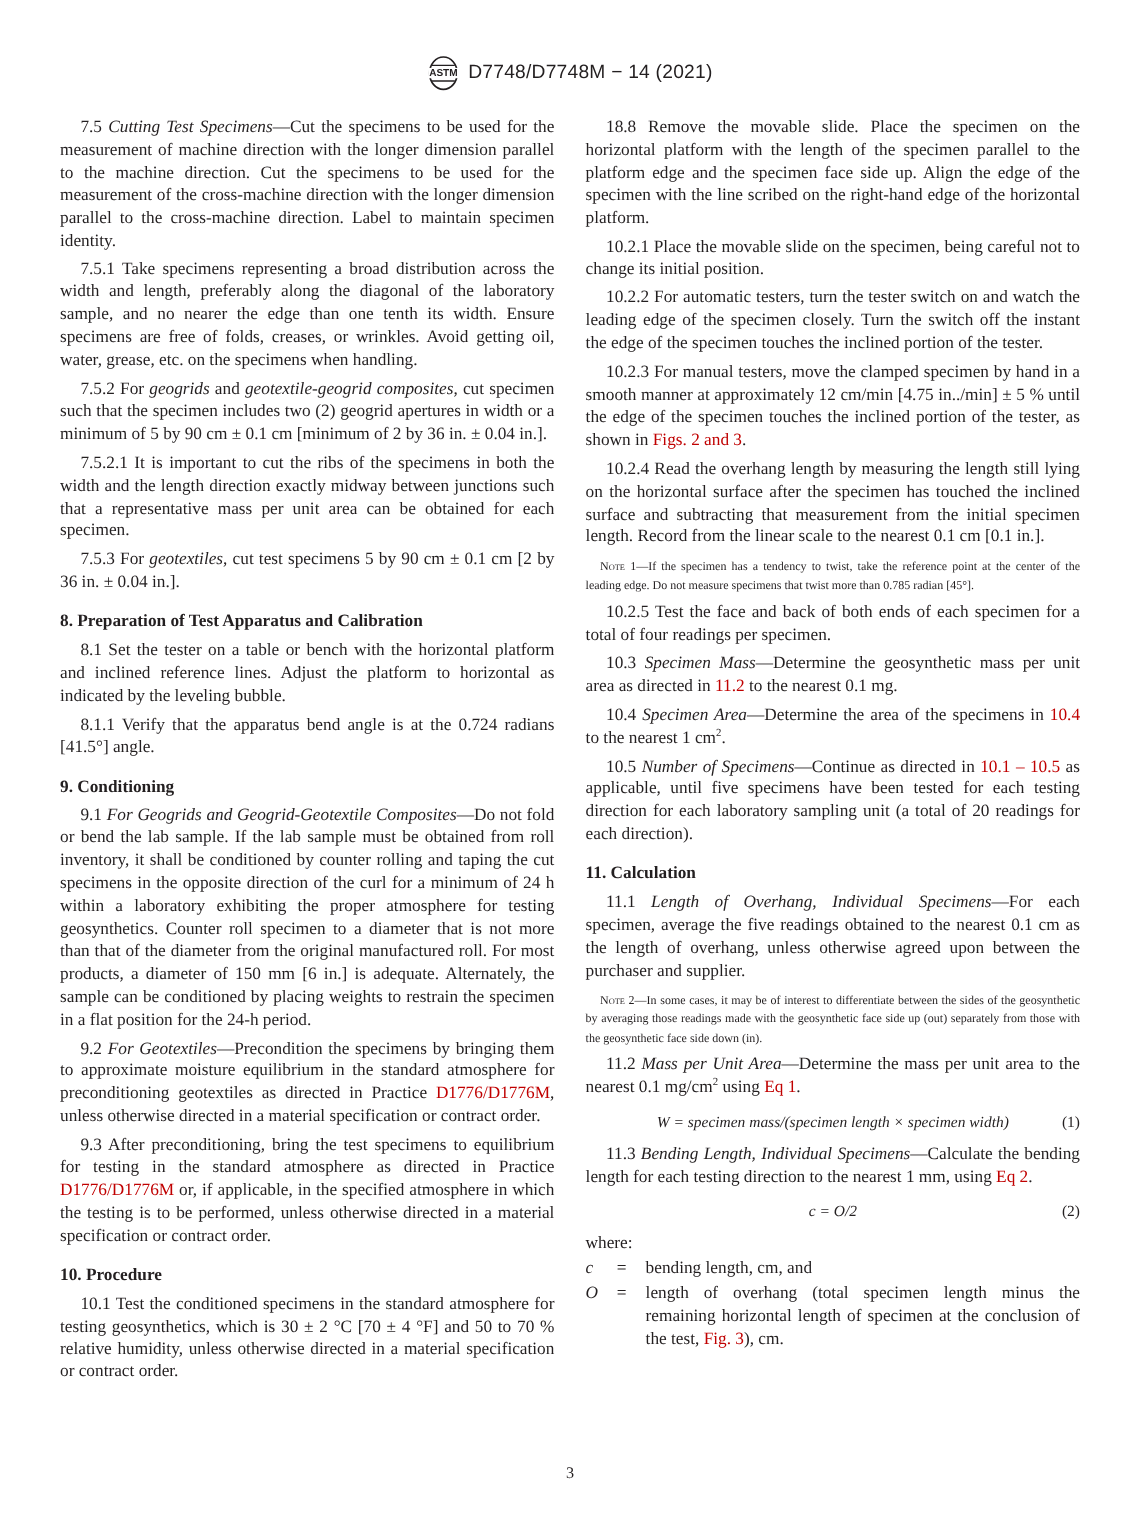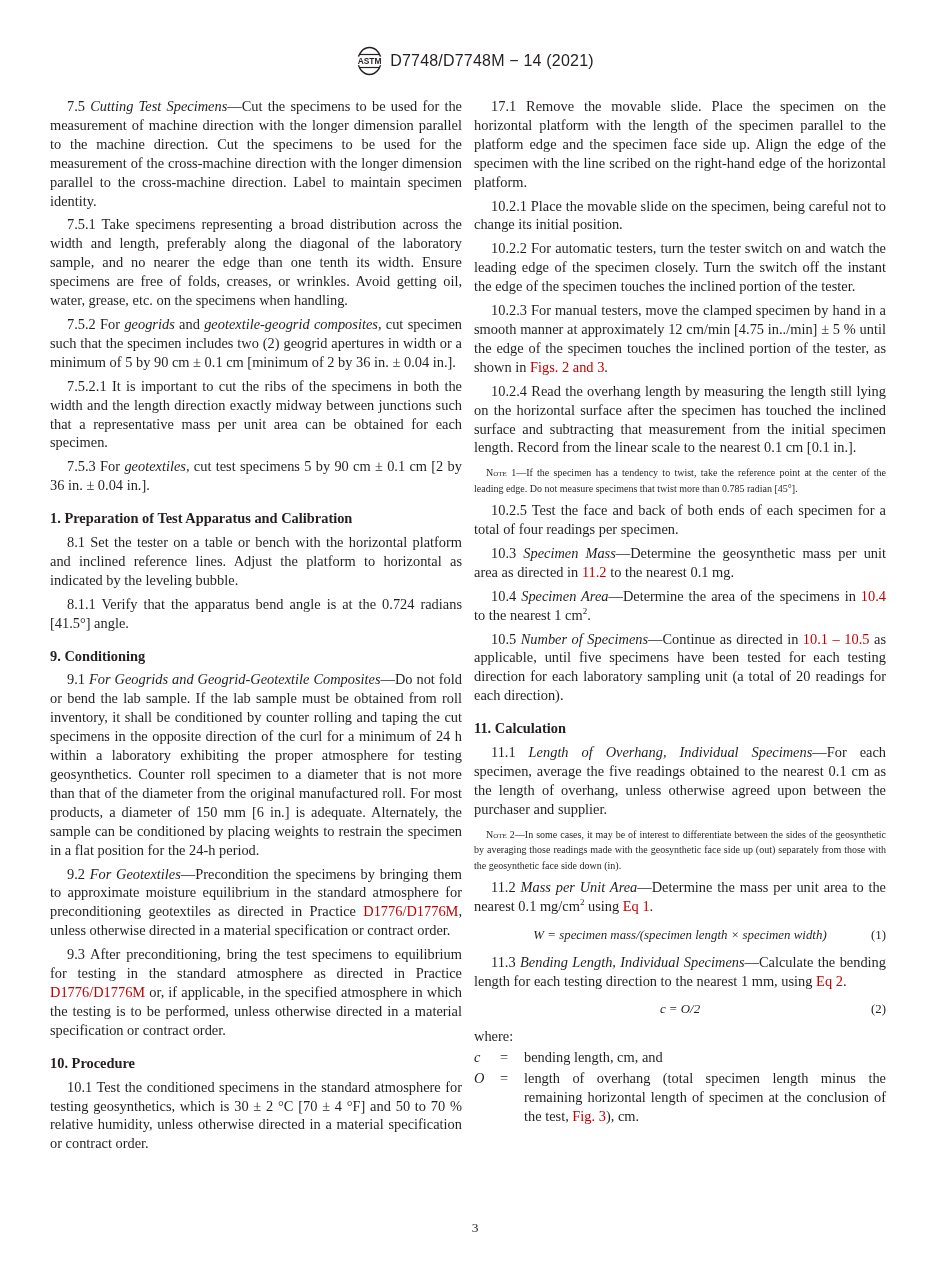--- a/index.html
+++ b/index.html
@@ -27,21 +27,21 @@
     font-weight: normal;
     font-size: 16px;
     letter-spacing: 0.2px;
   }
   .content {
     position: absolute;
     top: 92px;
     left: 50px;
     right: 50px;
     display: flex;
-    gap: 12px;
+    gap: 26px;
   }
   .col {
     width: 412px;
     font-size: 14.4px;
     line-height: 18.9px;
     text-align: justify;
   }
   p.para { margin: 5px 0 0 0; text-indent: 17px; }
   p.plain-para { margin: 7px 0 0 0; text-indent: 0; }
   h2.section-heading {
@@ -101,32 +101,32 @@
     <span class="designation">D7748/D7748M − 14 (2021)</span>
   </div>
 
   <div class="content">
     <div class="col">
         <p class="para"><span>7.5 </span><span class="italic">Cutting Test Specimens</span><span>—Cut the specimens to be used for the measurement of machine direction with the longer dimension parallel to the machine direction. Cut the specimens to be used for the measurement of the cross-machine direction with the longer dimension parallel to the cross-machine direction. Label to maintain specimen identity.</span></p>
         <p class="para"><span>7.5.1 Take specimens representing a broad distribution across the width and length, preferably along the diagonal of the laboratory sample, and no nearer the edge than one tenth its width. Ensure specimens are free of folds, creases, or wrinkles. Avoid getting oil, water, grease, etc. on the specimens when handling.</span></p>
         <p class="para"><span>7.5.2 For </span><span class="italic">geogrids</span><span> and </span><span class="italic">geotextile-geogrid composites</span><span>, cut specimen such that the specimen includes two (2) geogrid apertures in width or a minimum of 5 by 90 cm ± 0.1 cm [minimum of 2 by 36 in. ± 0.04 in.].</span></p>
         <p class="para"><span>7.5.2.1 It is important to cut the ribs of the specimens in both the width and the length direction exactly midway between junctions such that a representative mass per unit area can be obtained for each specimen.</span></p>
         <p class="para"><span>7.5.3 For </span><span class="italic">geotextiles</span><span>, cut test specimens 5 by 90 cm ± 0.1 cm [2 by 36 in. ± 0.04 in.].</span></p>
-        <h2 class="section-heading">1. Preparation of Test Apparatus and Calibration</h2>
+        <h2 class="section-heading">8. Preparation of Test Apparatus and Calibration</h2>
         <p class="para"><span>8.1 Set the tester on a table or bench with the horizontal platform and inclined reference lines. Adjust the platform to horizontal as indicated by the leveling bubble.</span></p>
         <p class="para"><span>8.1.1 Verify that the apparatus bend angle is at the 0.724 radians [41.5°] angle.</span></p>
         <h2 class="section-heading">9. Conditioning</h2>
         <p class="para"><span>9.1 </span><span class="italic">For Geogrids and Geogrid-Geotextile Composites</span><span>—Do not fold or bend the lab sample. If the lab sample must be obtained from roll inventory, it shall be conditioned by counter rolling and taping the cut specimens in the opposite direction of the curl for a minimum of 24 h within a laboratory exhibiting the proper atmosphere for testing geosynthetics. Counter roll specimen to a diameter that is not more than that of the diameter from the original manufactured roll. For most products, a diameter of 150 mm [6 in.] is adequate. Alternately, the sample can be conditioned by placing weights to restrain the specimen in a flat position for the 24-h period.</span></p>
         <p class="para"><span>9.2 </span><span class="italic">For Geotextiles</span><span>—Precondition the specimens by bringing them to approximate moisture equilibrium in the standard atmosphere for preconditioning geotextiles as directed in Practice </span><span class="ref-link">D1776/D1776M</span><span>, unless otherwise directed in a material specification or contract order.</span></p>
         <p class="para"><span>9.3 After preconditioning, bring the test specimens to equilibrium for testing in the standard atmosphere as directed in Practice </span><span class="ref-link">D1776/D1776M</span><span> or, if applicable, in the specified atmosphere in which the testing is to be performed, unless otherwise directed in a material specification or contract order.</span></p>
         <h2 class="section-heading">10. Procedure</h2>
         <p class="para"><span>10.1 Test the conditioned specimens in the standard atmosphere for testing geosynthetics, which is 30 ± 2 °C [70 ± 4 °F] and 50 to 70 % relative humidity, unless otherwise directed in a material specification or contract order.</span></p>
       </div>
     <div class="col">
-        <p class="para"><span>17.1 Remove the movable slide. Place the specimen on the horizontal platform with the length of the specimen parallel to the platform edge and the specimen face side up. Align the edge of the specimen with the line scribed on the right-hand edge of the horizontal platform.</span></p>
+        <p class="para"><span>18.8 Remove the movable slide. Place the specimen on the horizontal platform with the length of the specimen parallel to the platform edge and the specimen face side up. Align the edge of the specimen with the line scribed on the right-hand edge of the horizontal platform.</span></p>
         <p class="para"><span>10.2.1 Place the movable slide on the specimen, being careful not to change its initial position.</span></p>
         <p class="para"><span>10.2.2 For automatic testers, turn the tester switch on and watch the leading edge of the specimen closely. Turn the switch off the instant the edge of the specimen touches the inclined portion of the tester.</span></p>
         <p class="para"><span>10.2.3 For manual testers, move the clamped specimen by hand in a smooth manner at approximately 12 cm/min [4.75 in../min] ± 5 % until the edge of the specimen touches the inclined portion of the tester, as shown in </span><span class="ref-link">Figs. 2 and 3</span><span>.</span></p>
         <p class="para"><span>10.2.4 Read the overhang length by measuring the length still lying on the horizontal surface after the specimen has touched the inclined surface and subtracting that measurement from the initial specimen length. Record from the linear scale to the nearest 0.1 cm [0.1 in.].</span></p>
         <p class="note"><span class="smallcaps">Note</span><span> 1—If the specimen has a tendency to twist, take the reference point at the center of the leading edge. Do not measure specimens that twist more than 0.785 radian [45°].</span></p>
         <p class="para"><span>10.2.5 Test the face and back of both ends of each specimen for a total of four readings per specimen.</span></p>
         <p class="para"><span>10.3 </span><span class="italic">Specimen Mass</span><span>—Determine the geosynthetic mass per unit area as directed in </span><span class="ref-link">11.2</span><span> to the nearest 0.1 mg.</span></p>
         <p class="para"><span>10.4 </span><span class="italic">Specimen Area</span><span>—Determine the area of the specimens in </span><span class="ref-link">10.4</span><span> to the nearest 1 cm</span><sup>2</sup><span>.</span></p>
         <p class="para"><span>10.5 </span><span class="italic">Number of Specimens</span><span>—Continue as directed in </span><span class="ref-link">10.1 – 10.5</span><span> as applicable, until five specimens have been tested for each testing direction for each laboratory sampling unit (a total of 20 readings for each direction).</span></p>
         <h2 class="section-heading">11. Calculation</h2>

